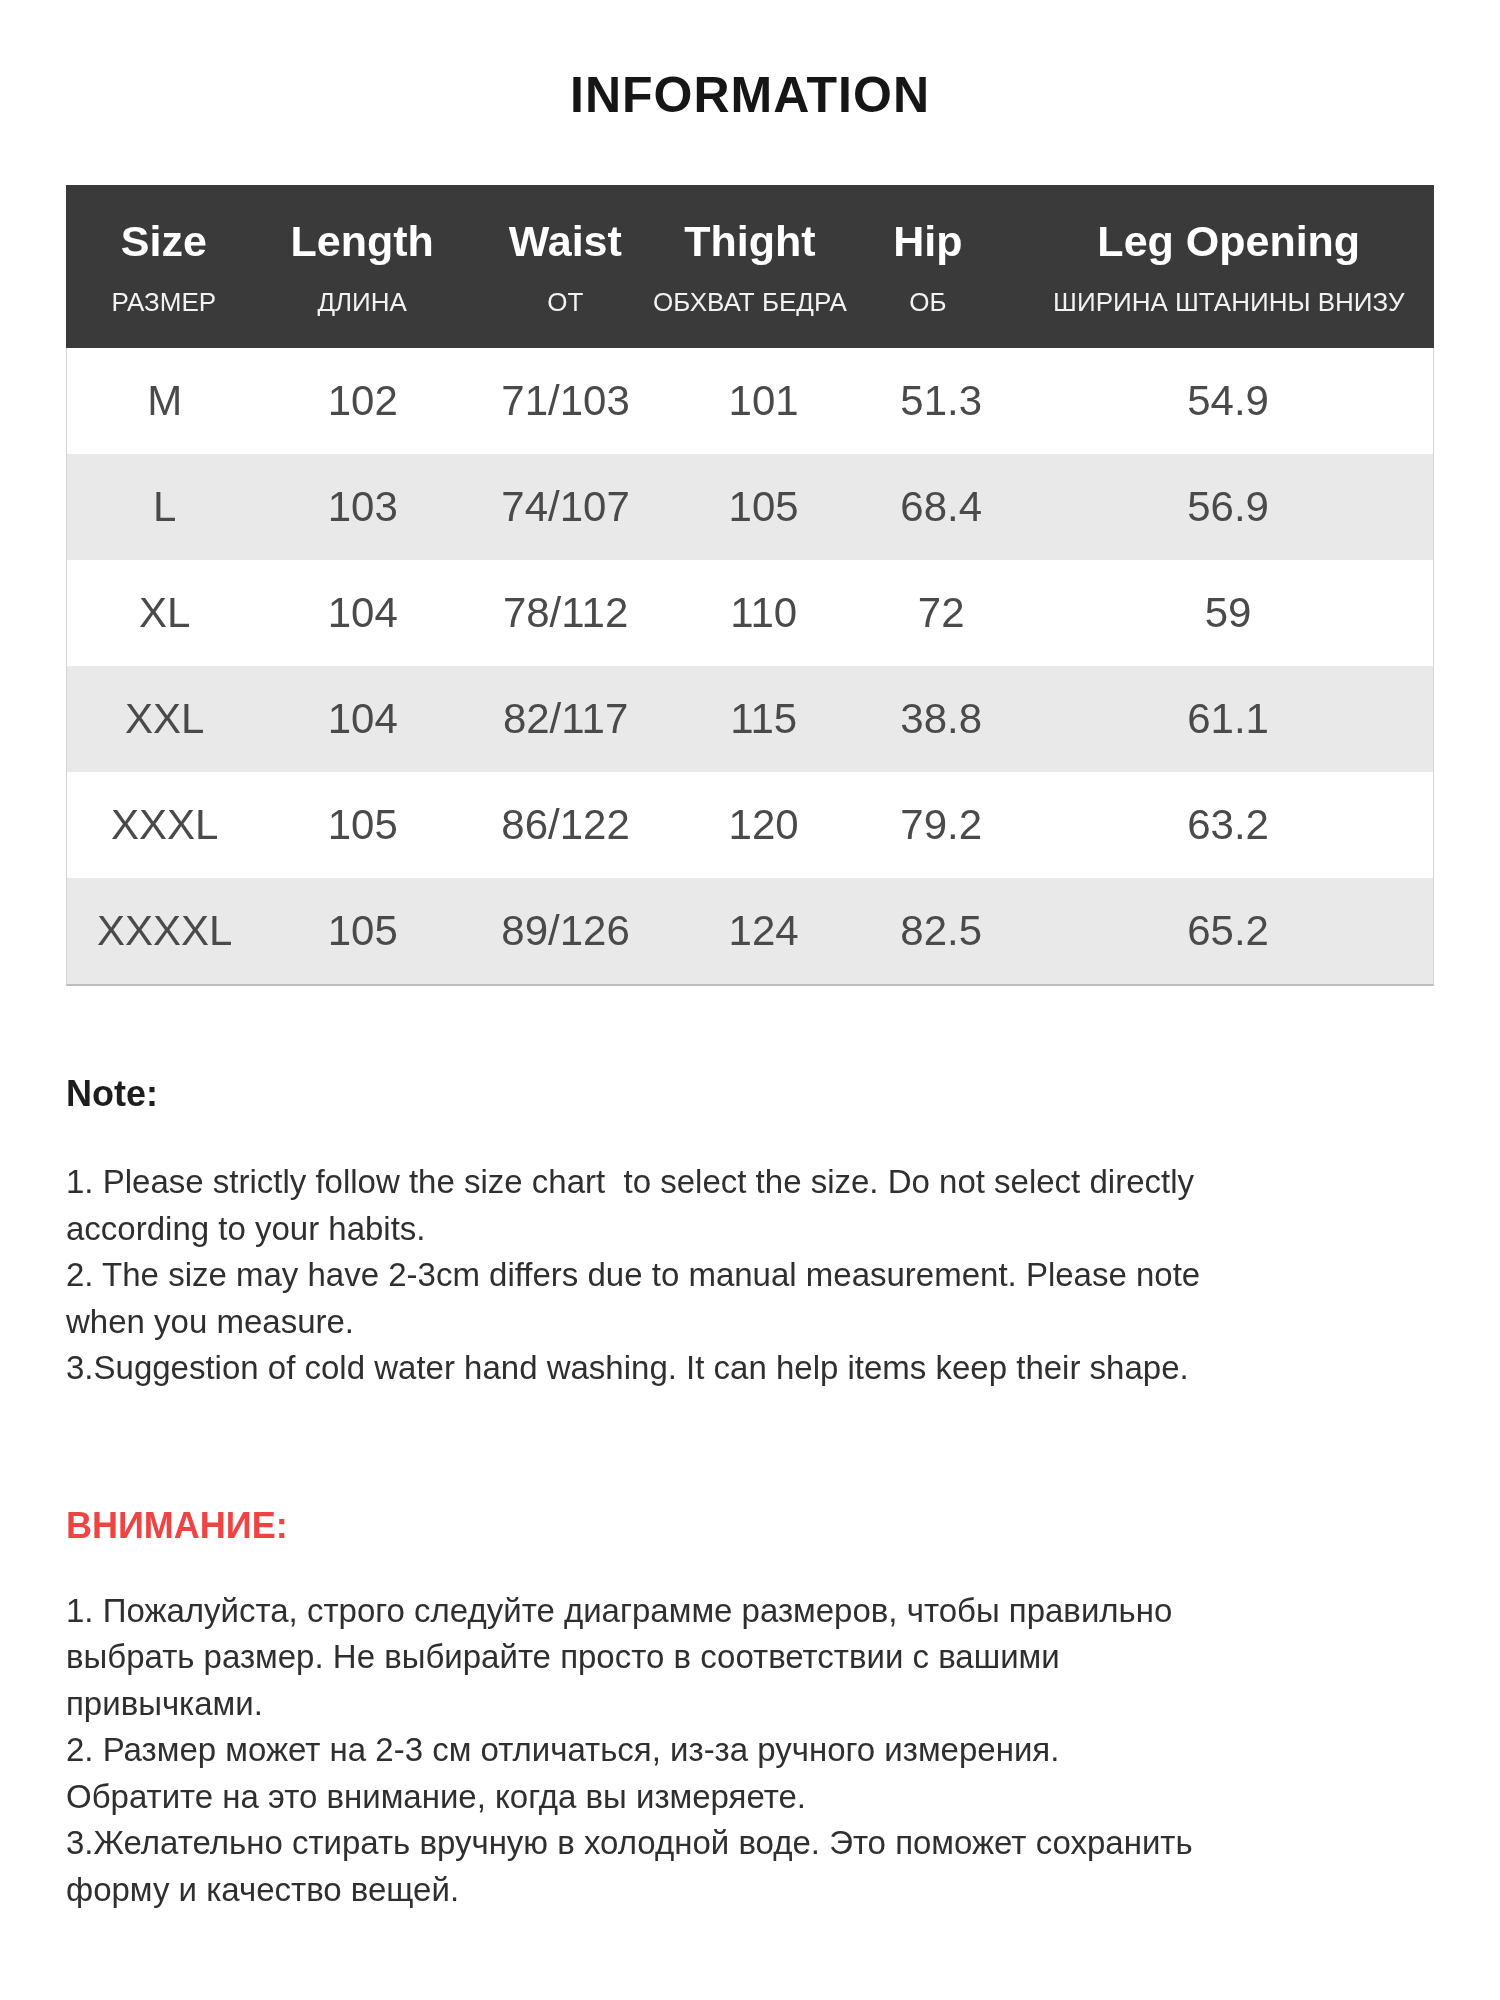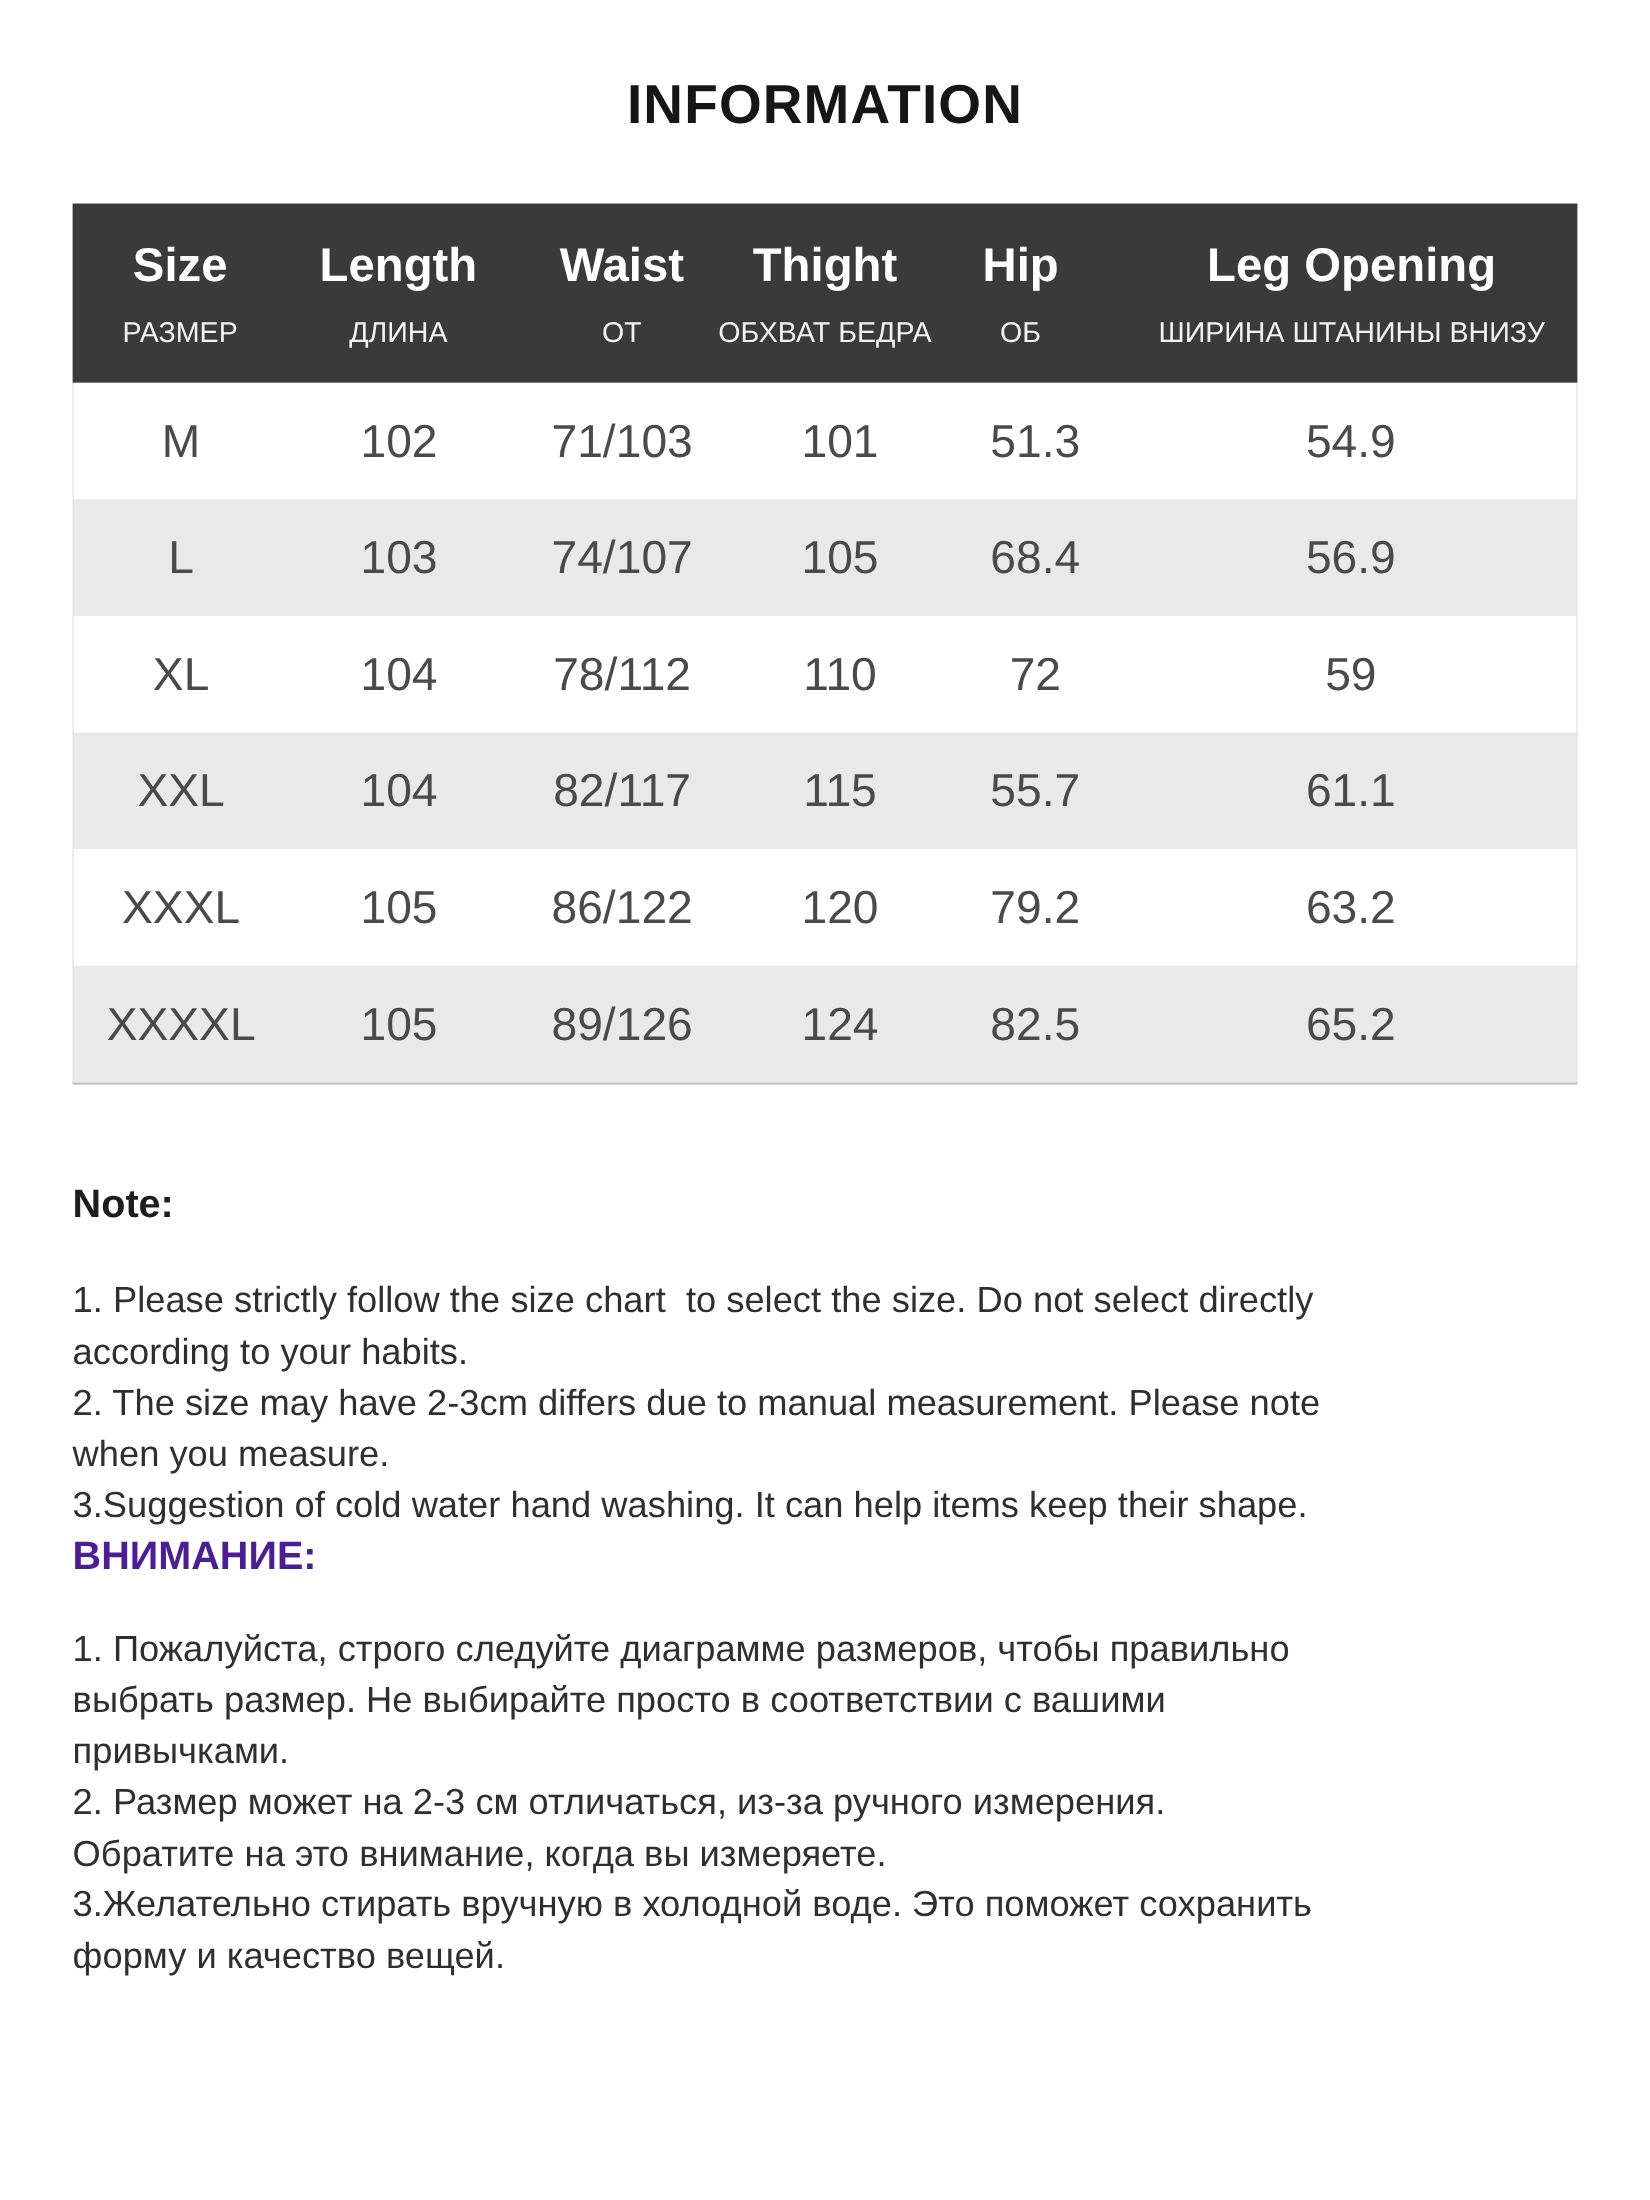--- a/index.html
+++ b/index.html
@@ -104,24 +104,25 @@
     margin-top: 43px;
   }
   .note-line {
     font-size: 33px;
     line-height: 46.5px;
     font-weight: 400;
     white-space: pre-wrap;
     color: #2f2f2f;
   }
   .attention-heading {
+    margin-top: 112px;
     font-size: 36px;
     line-height: 44px;
     font-weight: 700;
-    color: #4c1d95;
+    color: #ef4444;
   }
   .attention-para {
     margin-top: 40px;
   }
 </style>
 </head>
 <body>
 
 <div class="page">
 
@@ -183,21 +184,21 @@
         <div class="td col-hip">110</div>
         <div class="td col-thight">72</div>
         <div class="td col-leg">59</div>
       </div>
 
       <div class="tr alt">
         <div class="td col-size">XXL</div>
         <div class="td col-length">104</div>
         <div class="td col-waist">82/117</div>
         <div class="td col-hip">115</div>
-        <div class="td col-thight">55.7</div>
+        <div class="td col-thight">38.8</div>
         <div class="td col-leg">61.1</div>
       </div>
 
       <div class="tr">
         <div class="td col-size">XXXL</div>
         <div class="td col-length">105</div>
         <div class="td col-waist">86/122</div>
         <div class="td col-hip">120</div>
         <div class="td col-thight">79.2</div>
         <div class="td col-leg">63.2</div>

